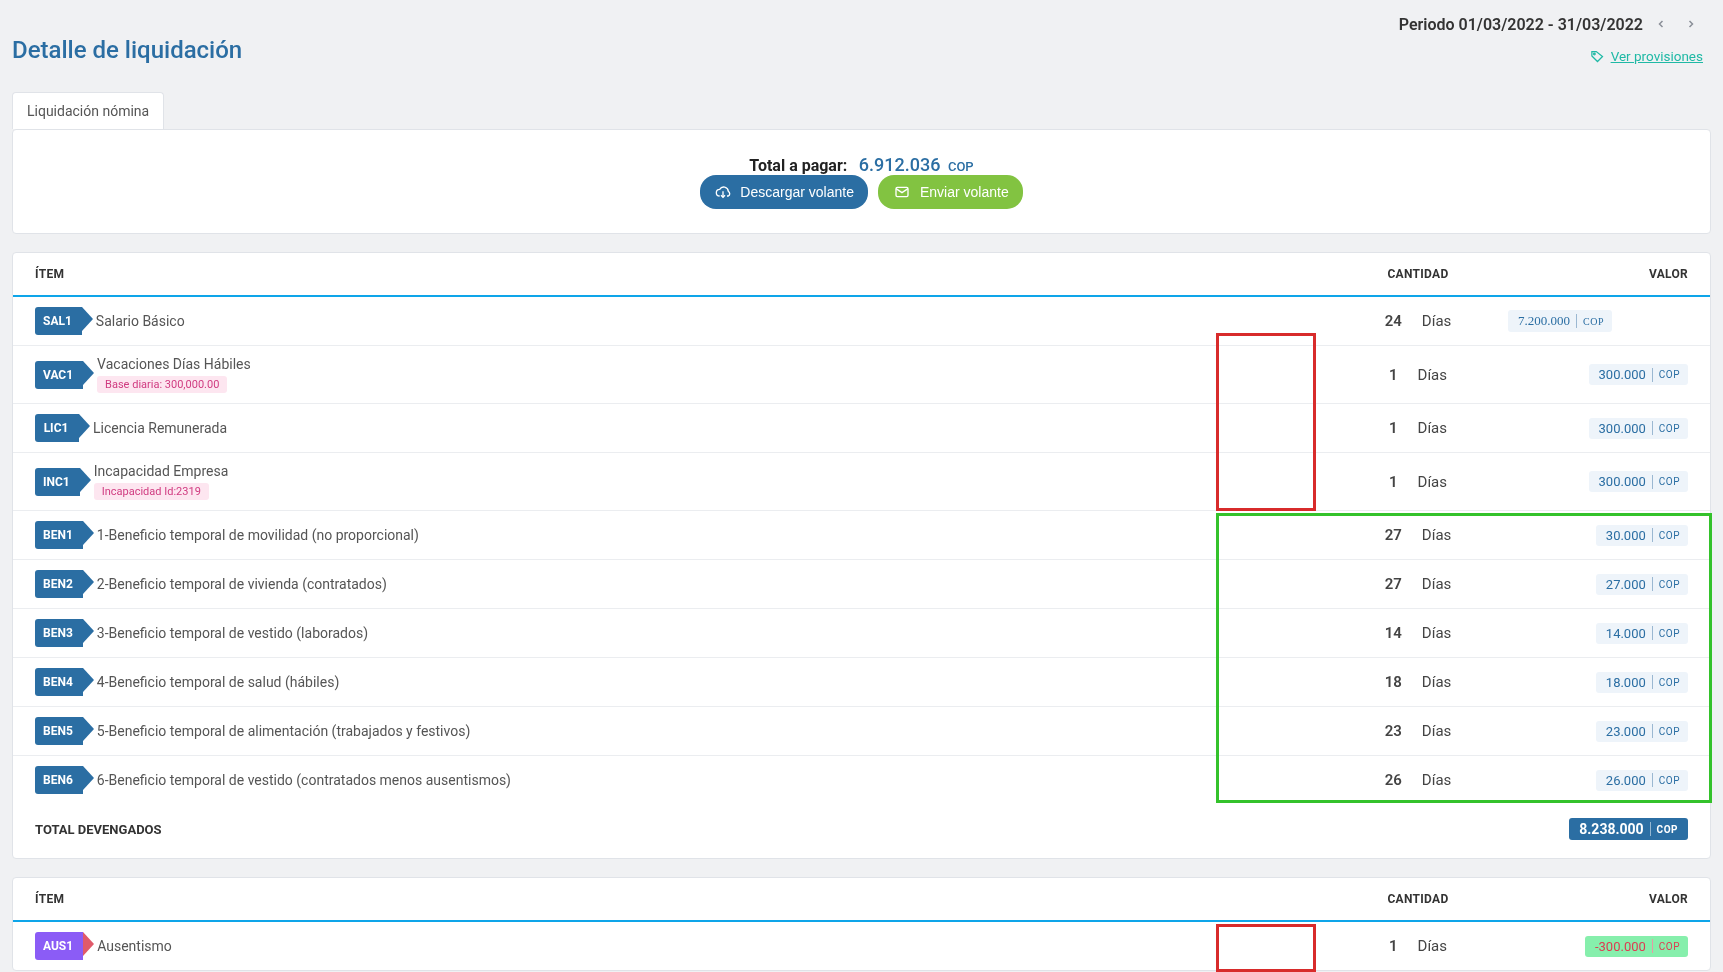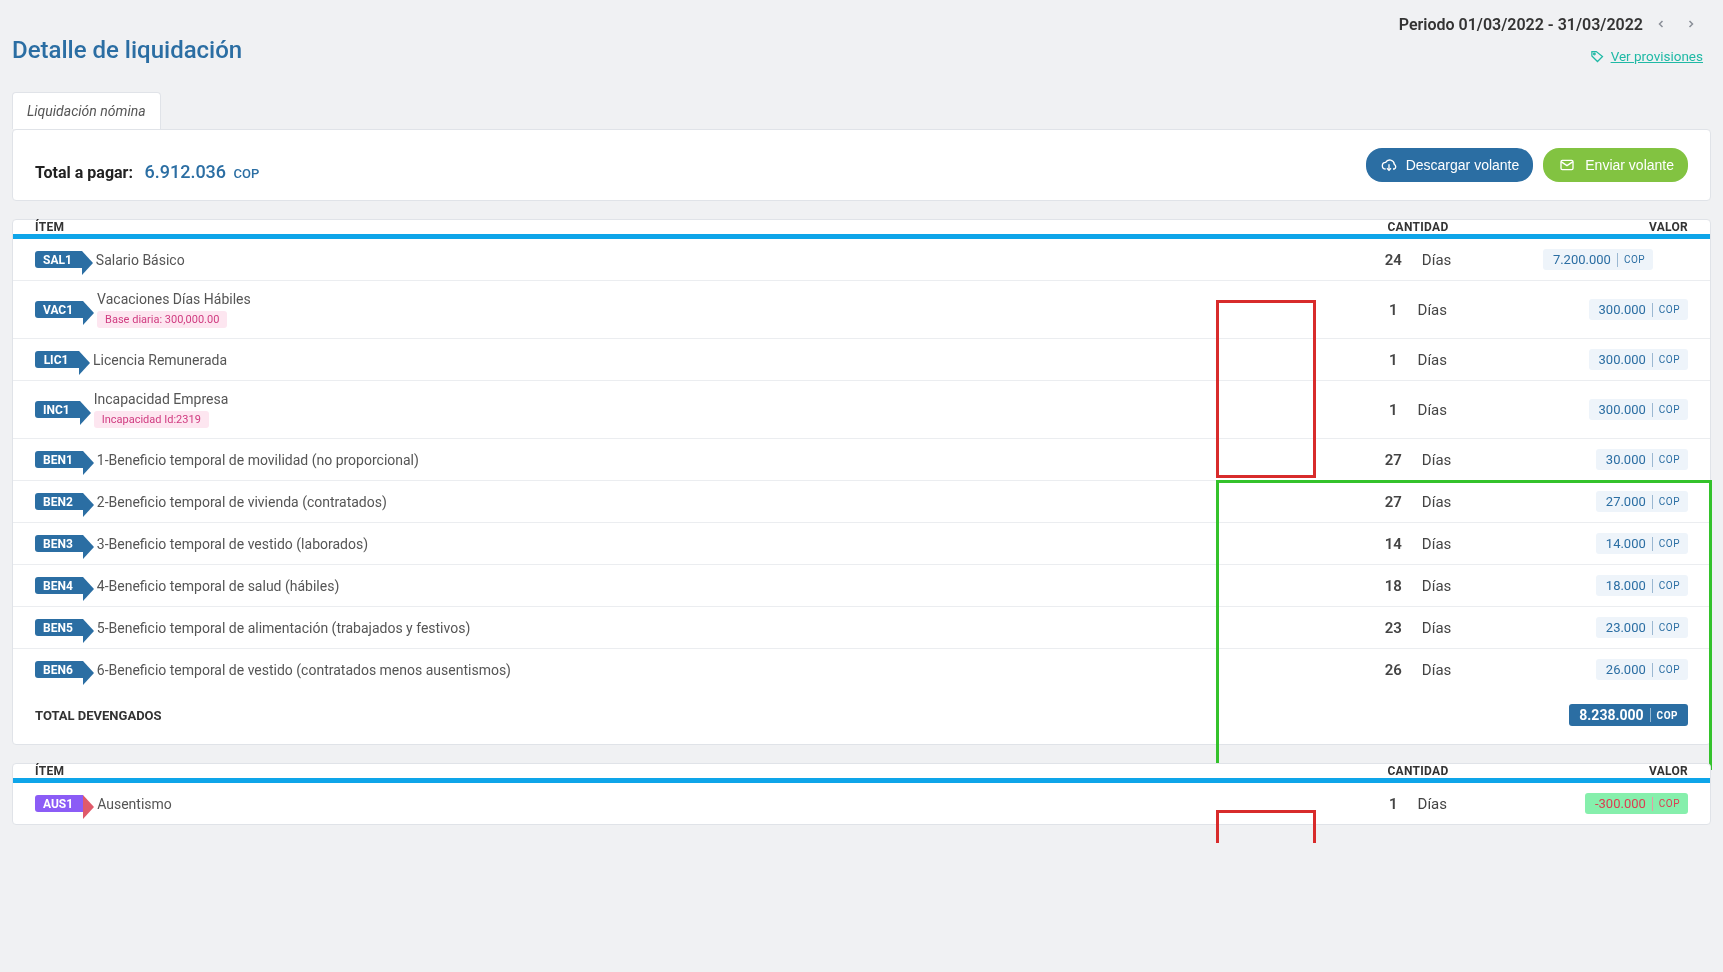--- a/index.html
+++ b/index.html
@@ -46,21 +46,20 @@
   }
   .provisiones-link {
     color: #1fb9a5;
     text-decoration: underline;
     cursor: pointer;
     font-size: 13.5px;
   }
   .prov-icon { color: #1fb9a5; display:inline-flex; }
   .tabs {
     margin: 18px 14px 0 12px;
-    font-style: italic;
   }
   .tab {
     display: inline-block;
     background: #fff;
     border: 1px solid #e0e3e8;
     border-bottom: none;
     padding: 10px 14px;
     border-radius: 4px 4px 0 0;
     font-size: 14px;
     color: #555;
@@ -69,45 +68,46 @@
   .content {
     margin: 0 12px;
   }
   .panel {
     background: #fff;
     border: 1px solid #e0e3e8;
     border-radius: 4px;
     margin-bottom: 18px;
   }
   .total-box {
-    padding: 18px 22px;
+    padding: 24px 22px;
     display: flex;
     justify-content: space-between;
-    align-items: flex-end;
+    align-items: center;
+    flex-direction: column;
   }
   .total-label { font-weight: 700; font-size: 16px; color:#222; }
   .total-amount { color: #2b6ea3; font-size: 18px; font-weight: 500; margin-left: 8px; }
   .total-currency { color: #2b6ea3; font-size: 13px; margin-left: 4px; font-weight:500;}
   .action-buttons { display: flex; gap: 10px; }
   .btn {
     display: inline-flex; align-items: center; gap: 8px;
     padding: 9px 14px; border-radius: 16px; border: none;
     cursor: pointer; font-size: 14px; color: #fff;
   }
   .btn-primary { background: #2b6ea3; }
   .btn-success { background: #82c341; }
   .btn svg { display: block; }
   .table-headers {
     display: grid;
     grid-template-columns: 1fr 180px 180px;
-    padding: 0 22px;
+    padding: 14px 22px;
     font-size: 12px;
     font-weight: 700;
     color: #333;
-    border-bottom: 5px solid #0ea5e9;
+    border-bottom: 2px solid #0ea5e9;
     letter-spacing: .3px;
   }
   .th-cantidad { text-align: center; }
   .th-valor { text-align: right; }
   .row {
     display: grid;
     grid-template-columns: 1fr 180px 180px;
     align-items: center;
     padding: 10px 22px;
     border-bottom: 1px solid #ebedf0;
@@ -117,21 +117,21 @@
     display: flex; align-items: center; gap: 14px;
   }
   .code-tag {
     position: relative;
     background: #2b6ea3;
     color: #fff;
     font-size: 12px;
     font-weight: 700;
     padding: 5px 10px 5px 8px;
     border-radius: 3px 0 0 3px;
-    height: 17px;
+    height: 28px;
     display: inline-flex; align-items: center;
     min-width: 44px;
     justify-content: center;
   }
   .code-tag.red { background: #8b5cf6; }
   .code-tag::after {
     content: "";
     position: absolute;
     right: -11px; top: 0;
     width: 0; height: 0;
@@ -269,21 +269,21 @@
     </div>
     <div id="devengados-rows">
         <div class="row">
           <div class="item-left">
             <span class="code-tag">SAL1</span>
             <div class="item-texts">
               <span class="item-desc">Salario Básico</span>
             </div>
           </div>
           <div class="qty"><span class="n">24</span>Días</div>
-          <div style="text-align: center;"><span class="value-pill">
+          <div style="text-align: left; font-family: Liberation Serif, serif;"><span class="value-pill">
               <span>7.200.000</span>
               <span class="divider"></span>
               <span class="cur">COP</span>
             </span></div>
         </div>
         <div class="row">
           <div class="item-left">
             <span class="code-tag">VAC1</span>
             <div class="item-texts">
               <span class="item-desc">Vacaciones Días Hábiles</span>

